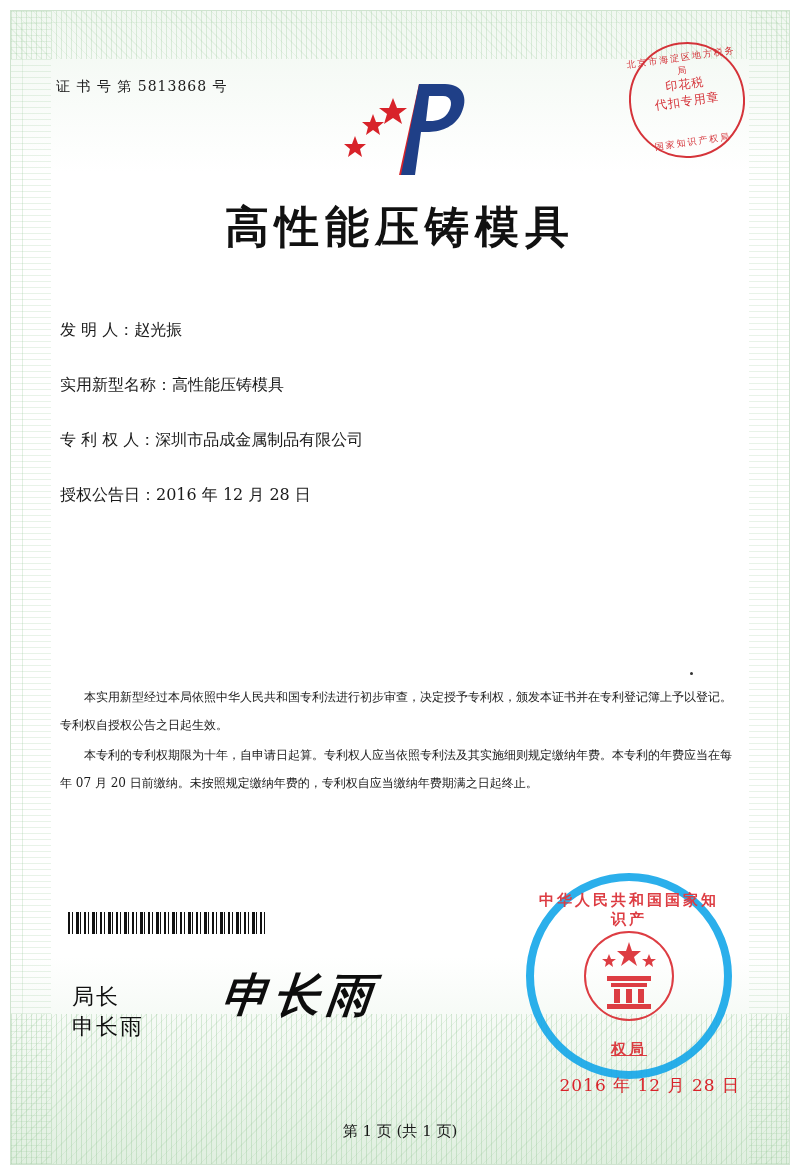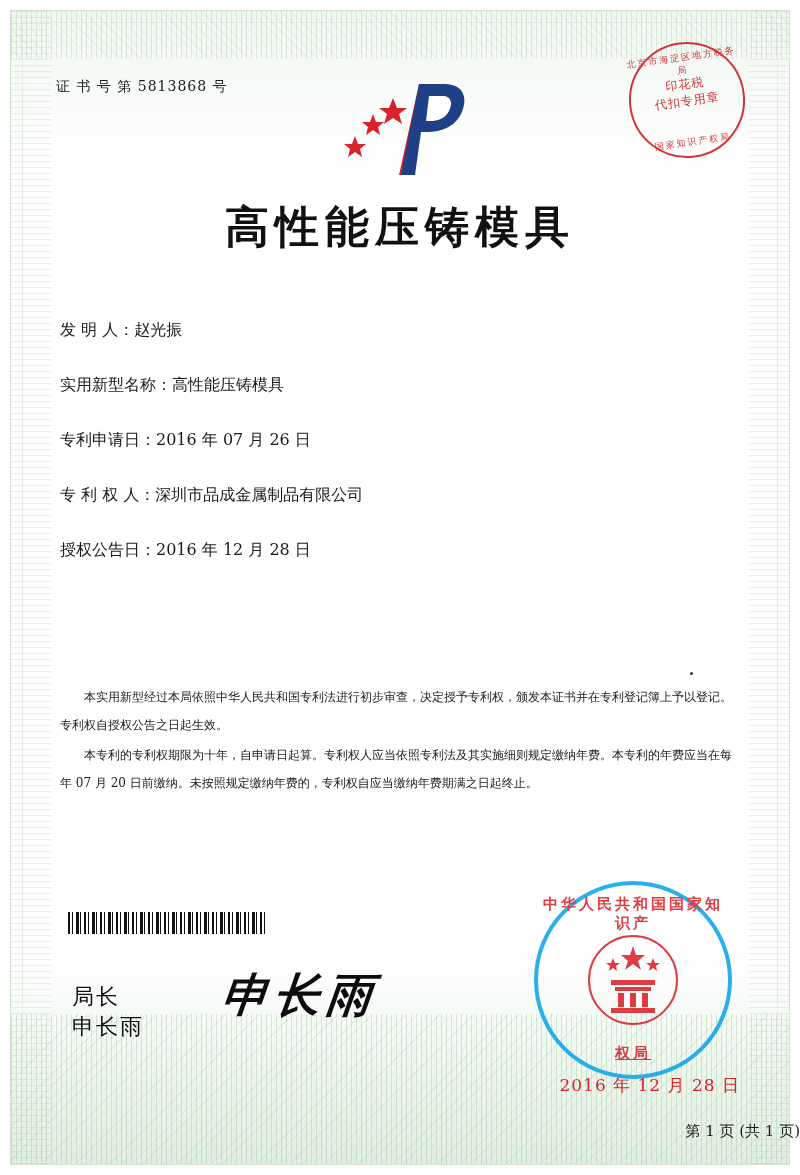--- a/index.html
+++ b/index.html
@@ -182,21 +182,21 @@
     color: #0d0d0d;
     transform: skewX(-6deg);
   }
 
   
   .seal {
     position: absolute;
     right: 68px; bottom: 96px;
     width: 190px; height: 190px;
     border-radius: 50%;
-    border: 4px solid #0ea5e9;
+    border: 8px solid #0ea5e9;
     color: #d9232a;
     opacity: 0.88;
   }
   .seal .ring-text-top, .seal .ring-text-bottom {
     position: absolute;
     left: 0; width: 100%;
     text-align: center;
     font-family: "DejaVu Serif", "Liberation Serif", serif;
     font-size: 15px;
     letter-spacing: 3px;
@@ -215,21 +215,21 @@
     right: 60px; bottom: 78px;
     font-family: "DejaVu Serif", "Liberation Serif", serif;
     font-size: 17px;
     color: #d9232a;
     letter-spacing: 1px;
   }
 
   .footer {
     position: absolute;
     left: 0; right: 0; bottom: 34px;
-    text-align: right;
+    text-align: center;
     font-family: "DejaVu Serif", "Liberation Serif", serif;
     font-size: 15px;
     color: #1a1a1a;
   }
   .dot-mark {
     position: absolute;
     left: 690px; top: 672px;
     width: 3px; height: 3px;
     background: #333;
     border-radius: 50%;
@@ -273,23 +273,20 @@
   </div>
 
   <div class="title">高性能压铸模具</div>
 
   <div class="fields">
     <div class="field-row">
       <span class="field-label">发  明  人：</span><span class="field-value">赵光振</span>
     </div>
     <div class="field-row">
       <span class="field-label">实用新型名称：</span><span class="field-value">高性能压铸模具</span>
-    </div>
-    <div class="field-row">
-      <span class="field-label">专利申请日：</span><span class="field-value">2016 年 07 月 26 日</span>
     </div>
     <div class="field-row">
       <span class="field-label">专 利 权 人：</span><span class="field-value">深圳市品成金属制品有限公司</span>
     </div>
     <div class="field-row">
       <span class="field-label">授权公告日：</span><span class="field-value">2016 年 12 月 28 日</span>
     </div>
   </div>
 
   <div class="dot-mark"></div>

